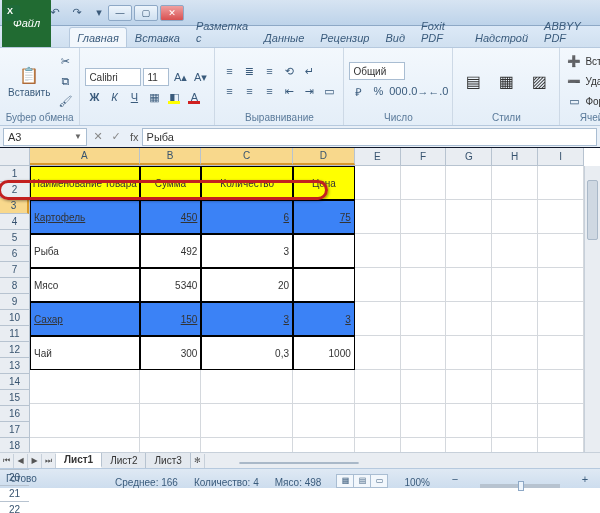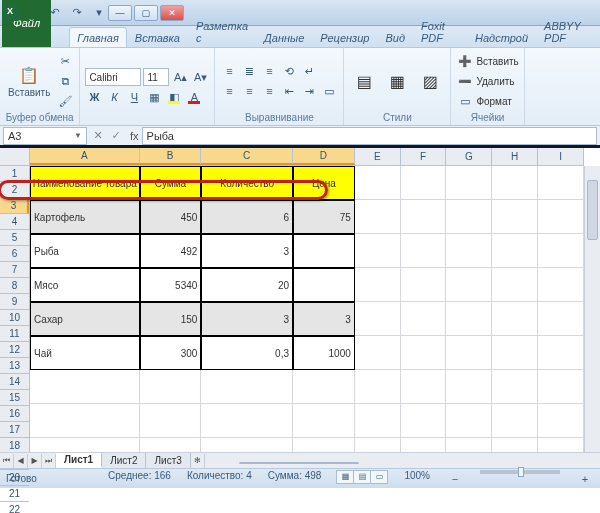--- a/index.html
+++ b/index.html
@@ -33,21 +33,21 @@
 .smallctrl { display: flex; flex-direction: column; gap: 2px; }
 .row { display: flex; gap: 2px; align-items: center; }
 .combo { height: 18px; border: 1px solid #a9bdd2; background: #fff; font-size: 10px; padding: 0 3px; display: flex; align-items: center; }
 .sq { width: 18px; height: 18px; border: 1px solid transparent; display: flex; align-items: center; justify-content: center; font-size: 11px; cursor: pointer; color: #3a5b7c; }
 .colorbar { position: relative; }
 .colorbar::after { content: ""; position: absolute; bottom: 1px; left: 2px; right: 2px; height: 3px; }
 .colorbar.red::after { background: #d02020; }
 .colorbar.yellow::after { background: #ffff00; }
 
 
-.fbar-row { height: 22px; background: #e9f0f8; border-bottom: 3px solid #0f172a; display: flex; align-items: center; }
+.fbar-row { height: 22px; background: #e9f0f8; border-bottom: 1px solid #0f172a; display: flex; align-items: center; }
 .namebox { width: 84px; height: 18px; border: 1px solid #a9bdd2; background: #fff; margin-left: 3px; display: flex; align-items: center; padding: 0 4px; font-size: 11px; }
 .namebox .dd { margin-left: auto; color: #666; font-size: 8px; }
 .fx-btns { display: flex; margin: 0 2px; }
 .fx-btns .sq { color: #888; }
 .fx-label { margin: 16px 3px; color: #555; }
 .formula-input { flex: 1; height: 18px; border: 1px solid #a9bdd2; background: #fff; margin-right: 3px; padding: 0 4px; font-size: 11px; display: flex; align-items: center; }
 
 
 .grid-wrap { position: relative; height: 320px; background: #fff; }
 .selectall { position: absolute; top:0; left:0; width: 30px; height: 18px; background: #e9edf2; border-right: 1px solid #b7c3d0; border-bottom:1px solid #b7c3d0; }
@@ -56,35 +56,35 @@
 .ch.sel { background:#f8d88c; border-bottom:2px solid #d99a2b; }
 .rowheads { position:absolute; top:18px; left:0; bottom:16px; width:30px; background:#e9edf2; border-right:1px solid #b7c3d0; }
 .rh { height:16px; border-bottom:1px solid #b7c3d0; display:flex; align-items:center; justify-content:center; font-size:10px; color:#37536f; }
 .rh.sel { background:#f8d88c; border-right:2px solid #d99a2b; }
 .cells { position:absolute; top:18px; left:30px; right:16px; bottom:16px; overflow:hidden; }
 .crow { display:flex; height:34px; }
 .cell { border-right:1px solid #d4d8dd; border-bottom:1px solid #d4d8dd; font-size:10px; padding:0 3px; display:flex; align-items:center; overflow:hidden; white-space:nowrap; }
 .cell.r { justify-content:flex-end; }
 .cell.hdr { background:#ffff00; border:1px solid #000; justify-content:center; }
 .cell.data { border:1px solid #000; }
-.cell.green { background:#e5e5e5; }
+.cell.green { background:#3b82f6;text-decoration:underline; }
 .selection-ring { position:absolute; border:3px solid #c22020; border-radius:10px; pointer-events:none; box-shadow: 1px 1px 3px rgba(0,0,0,0.4); }
 .vsb { position:absolute; top:18px; right:0; bottom:16px; width:16px; background:#e9edf2; border-left:1px solid #c7d0da; }
 .vsb .thumb { position:absolute; top:14px; left:2px; right:2px; height:60px; background:#cfd8e2; border:1px solid #a9b8c8; border-radius:2px; }
 .hsb { position:absolute; left:0; right:0; bottom:0; height:16px; background:#e9edf2; border-top:1px solid #c7d0da; display:flex; align-items:center; }
 .sheet-tabs { display:flex; align-items:center; height:100%; }
 .stbtn { width:14px; height:14px; display:flex; align-items:center; justify-content:center; font-size:8px; color:#555; border-right:1px solid #c7d0da; cursor:pointer; }
 .stab { padding:0 8px; height:100%; display:flex; align-items:center; font-size:10px; border-right:1px solid #b7c3d0; background:#e4e9ef; cursor:pointer; }
 .stab.active { background:#fff; font-weight:bold; border-bottom:2px solid #fff; }
 .hsb-track { flex:1; position:relative; margin-left:20px; }
 .hsb-track .thumb { position:absolute; left:14px; top:1px; bottom:1px; width:120px; background:#cfd8e2; border:1px solid #a9b8c8; border-radius:2px; }
 
 
 .status { height:20px; background:linear-gradient(#dfe9f4,#cdddee); border-top:1px solid #b6c9de; display:flex; align-items:center; padding:0 6px; font-size:10px; color:#3a5b7c; gap:12px; }
-.status .right { margin-left:auto; display:flex; align-items:flex-start; gap:16px; }
+.status .right { margin-left:auto; display:flex; align-items:flex-end; gap:16px; }
 .viewbtns { display:flex; }
 .viewbtns .vb { width:18px; height:14px; border:1px solid #a9bdd2; background:#f2f7fc; margin-left:-1px; display:flex; align-items:center; justify-content:center; font-size:8px; cursor:pointer; }
 .zoom-slider { width:80px; height:4px; background:#b7c3d0; position:relative; }
 .zoom-slider .zthumb { position:absolute; left:38px; top:-3px; width:6px; height:10px; background:#eef5fc; border:1px solid #8da8c6; }
 
 
 .wA{width:110px}.wB{width:62px}.wC{width:92px}.wD{width:62px}.wE{width:46px}.wF{width:46px}.wG{width:46px}.wH{width:46px}.wI{width:46px}
 </style>
 </head>
 <body>
@@ -177,20 +177,37 @@
           <div class="sq">≡</div>
           <div class="sq">⇤</div>
           <div class="sq">⇥</div>
           <div class="sq">▭</div>
         </div>
       </div>
     </div>
     <div class="group-label">Выравнивание</div>
   </div>
 
+  <div class="group">
+    <div class="group-body">
+      <div class="smallctrl">
+        <div class="row">
+            <div class="combo" style="width:56px">Общий</div>
+          </div>
+        <div class="row">
+          <div class="sq">₽</div>
+          <div class="sq">%</div>
+          <div class="sq">000</div>
+          <div class="sq">.0→</div>
+          <div class="sq">←.0</div>
+        </div>
+      </div>
+    </div>
+    <div class="group-label">Число</div>
+  </div>
 
   <div class="group">
     <div class="group-body">
       <div class="bigbtn">
           <div class="ico">▤</div>
         </div>
       <div class="bigbtn">
           <div class="ico">▦</div>
         </div>
       <div class="bigbtn">
@@ -493,21 +510,21 @@
         <div class="thumb"></div>
       </div>
   </div>
 </div>
 
 <div class="status">
   <span>Готово</span>
   <div class="right">
     <span><span>Среднее:</span> <span>166</span></span>
     <span><span>Количество:</span> <span>4</span></span>
-    <span><span>Сумма:</span> <span>498</span></span>
+    <span><span>Мясо:</span> <span>498</span></span>
     <div class="viewbtns">
       <div class="vb">▦</div>
       <div class="vb">▤</div>
       <div class="vb">▭</div>
     </div>
     <span>100%</span>
     <span class="sq">−</span>
     <div class="zoom-slider">
         <div class="zthumb"></div>
       </div>

